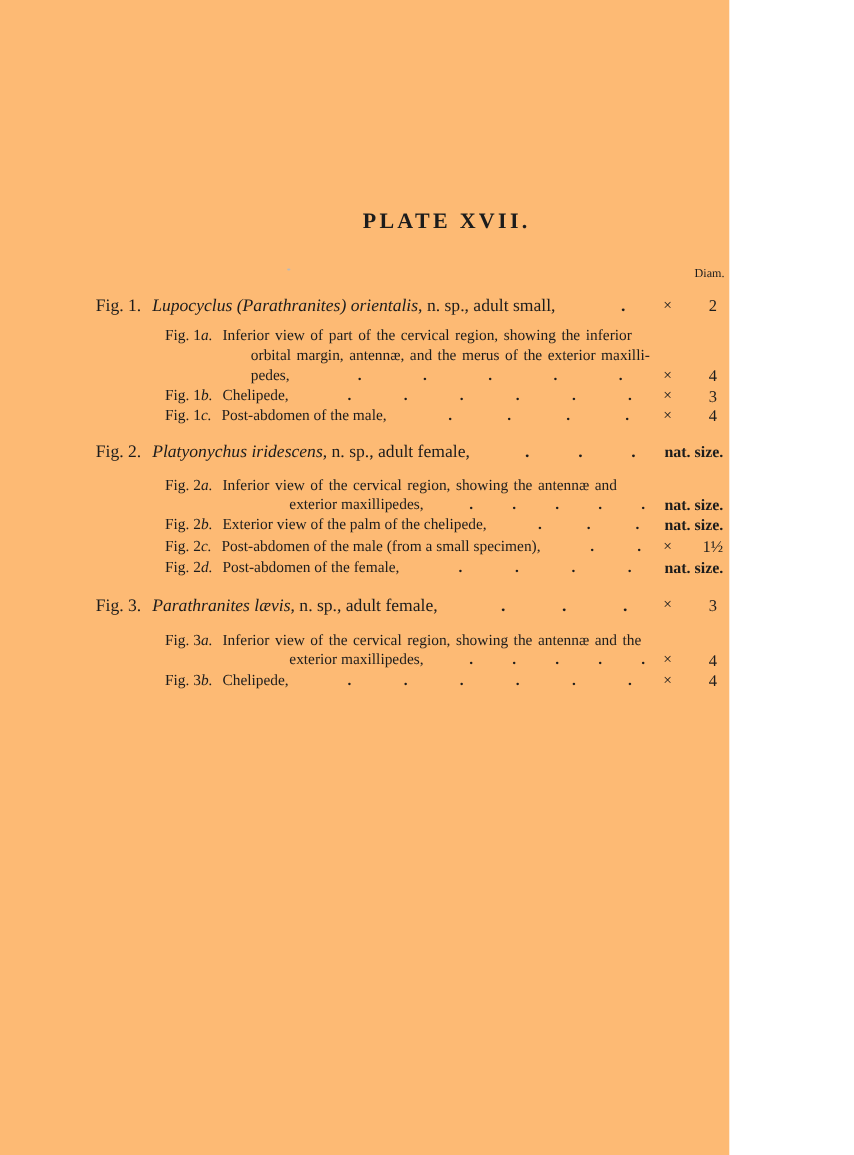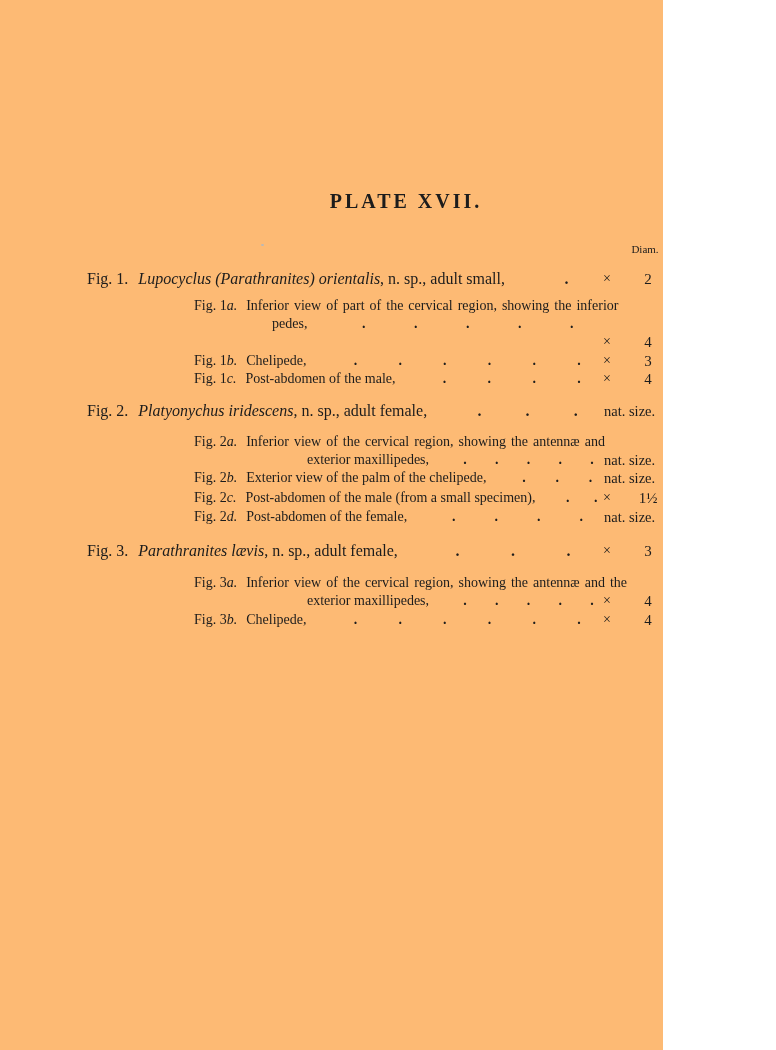--- a/index.html
+++ b/index.html
@@ -22,38 +22,38 @@
   .row.sub  { font-size:14px; line-height:18px; }
 
   .text { display:flex; align-items:baseline; }
   .main .text { margin-left:57px; width:541px; }
   .sub-text { margin-left:120px; width:478px; display:block; }
 
   .flabel { flex:none; margin-right:10px; white-space:nowrap; }
   .body { flex:none; white-space:nowrap; }
   .species { font-style:italic; }
 
-  .line { height:18px; line-height:18px;margin-left:44px; }
+  .line { height:18px; line-height:18px; }
   .flexline { display:flex; align-items:baseline; }
   .slabel { flex:none; margin-right:9px; white-space:nowrap; }
   .slabel i { font-style:italic; }
   .stext { flex:none; white-space:nowrap; }
   .cont-a { padding-left:78px; }
   .cont-b { padding-left:113px; }
   .just { word-spacing:1.5px; }
 
   .leader { flex:1 1 auto; display:flex; justify-content:space-evenly; margin:0 6px 0 6px; min-width:10px; }
   .leader span { font-weight:bold; }
 
   .col { position:absolute; bottom:0; white-space:nowrap; }
   .main .col { line-height:22px; }
   .sub  .col { line-height:18px; }
   .dx { left:603px; font-size:14px; }
   .dv { left:624px; width:48px; text-align:center; font-size:15px; }
-  .dt { left:604px; font-size:14.5px; }
+  .dt { left:604px; font-size:14.5px;font-weight:bold; }
   .pg { left:676px; width:44px; text-align:right; font-size:13px; }
 
   .speck { position:absolute; top:244px; left:261px; width:3px; height:2px;
            background:#b9b9b9; border-radius:50%; }
 </style>
 </head>
 <body>
 
 <div class="page">
 
@@ -72,20 +72,21 @@
         </span>
     </div>
     <span class="col dx">×</span>
     <span class="col dv">2</span>
     <span class="col pg">186</span>
   </div>
 
   <div class="row sub" style="top:297px;height:54px">
     <div class="sub-text">
       <div class="line"><span class="slabel"><span>Fig. 1</span><i>a.</i></span><span class="just">Inferior view of part of the cervical region, showing the inferior</span></div>
+      <div class="line cont-a just">orbital margin, antennæ, and the merus of the exterior maxilli-</div>
       <div class="line cont-a flexline">
           <span class="stext">pedes,</span>
           <span class="leader">
             <span>.</span>
             <span>.</span>
             <span>.</span>
             <span>.</span>
             <span>.</span>
           </span>
         </div>

